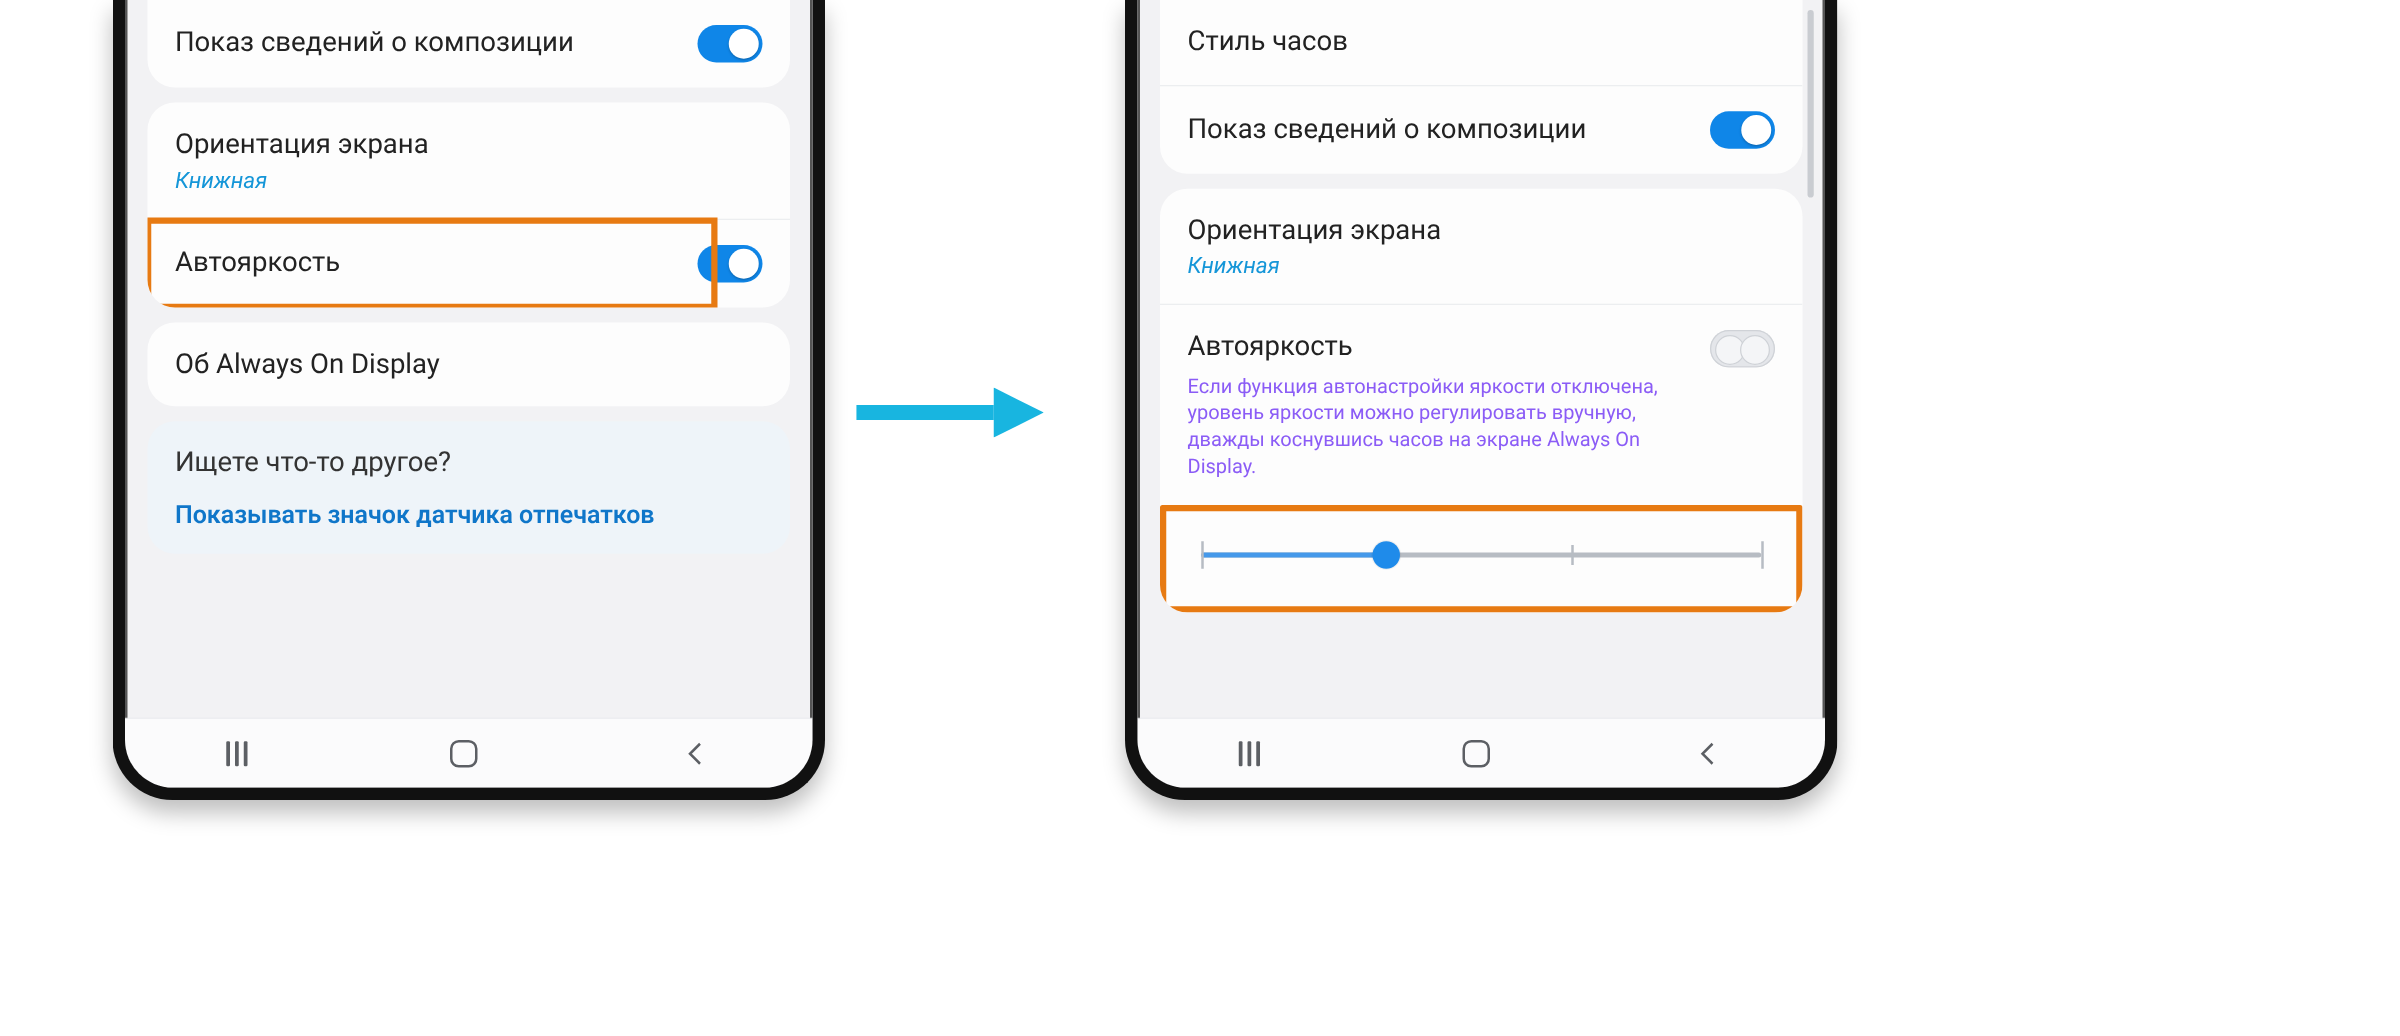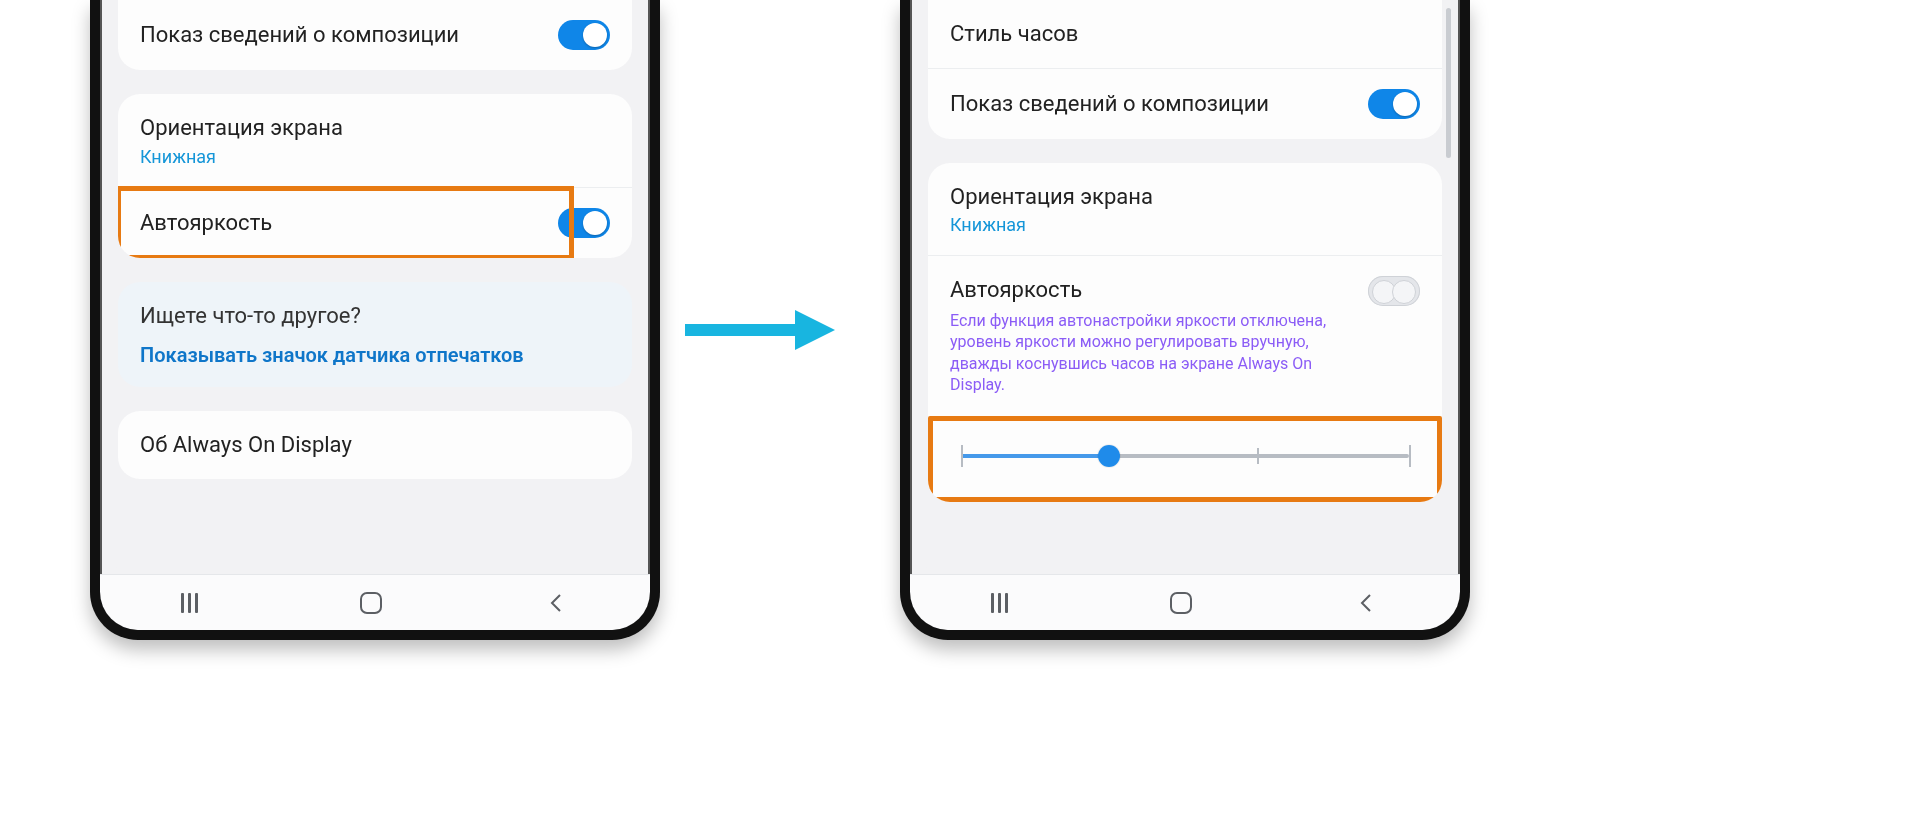--- a/index.html
+++ b/index.html
@@ -56,35 +56,35 @@
     left: 6px; right: 6px; top: 0; bottom: 56px;
     background: #f2f2f4;
     border-radius: 0 0 28px 28px;
     overflow: hidden;
   }
 
   
   .card {
     background: #fdfdfd;
     border-radius: 22px;
-    margin: 24px 12px;
+    margin: 12px 12px;
     overflow: hidden;
   }
   .card.flush-top { margin-top: 0; border-top-left-radius:0; border-top-right-radius:0;}
   .card.looking  { background:#eef4f9; }
   .row {
     display: flex;
     align-items: center;
     padding: 20px 22px;
     position: relative;
   }
   .row + .row { border-top: 1px solid #eceef0; }
   .row .txt { flex: 1 1 auto; }
   .title { font-size: 22px; color:#222; line-height:1.25; }
-  .sub   { font-size: 18px; color:#1596d8; margin-top:4px; }
+  .sub   { font-size: 18px; color:#1596d8; margin-top:4px;font-style:italic; }
   .desc  { font-size: 16px; color:#8b5cf6; margin-top:6px; line-height:1.35; max-width: 390px; }
   .link  { font-size: 20px; color:#0f76c9; font-weight:600; }
 
   
   .toggle {
     width: 52px; height: 30px; border-radius: 15px;
     position: relative; flex: 0 0 auto;
   }
   .toggle.on  { background:#0f86e8; }
   .toggle .knob{
@@ -207,32 +207,32 @@
           <div class="row hl-row">
             <div class="txt">
               <div class="title">Автояркость</div>
             </div>
             <div class="toggle on">
                 <div class="knob"></div>
               </div>
           </div>
         </div>
 
+        <div class="card">
+          <div class="row">
+            <div class="txt">
+              <div class="title">Об Always On Display</div>
+            </div>
+          </div>
+        </div>
+
         <div class="card looking">
           <div class="row" style="flex-direction:column;align-items:flex-start;gap:14px;">
             <div class="title" style="color:#333">Ищете что-то другое?</div>
             <div class="link">Показывать значок датчика отпечатков</div>
-          </div>
-        </div>
-
-        <div class="card">
-          <div class="row">
-            <div class="txt">
-              <div class="title">Об Always On Display</div>
-            </div>
           </div>
         </div>
 
       </div>
 
       <div class="navbar">
         <div class="navbtn recents">
             <span></span>
             <span></span>
             <span></span>

